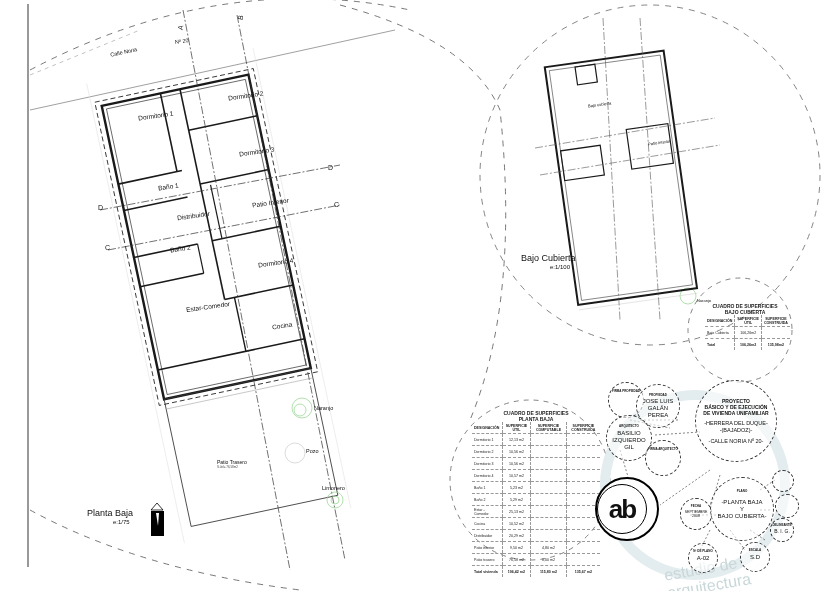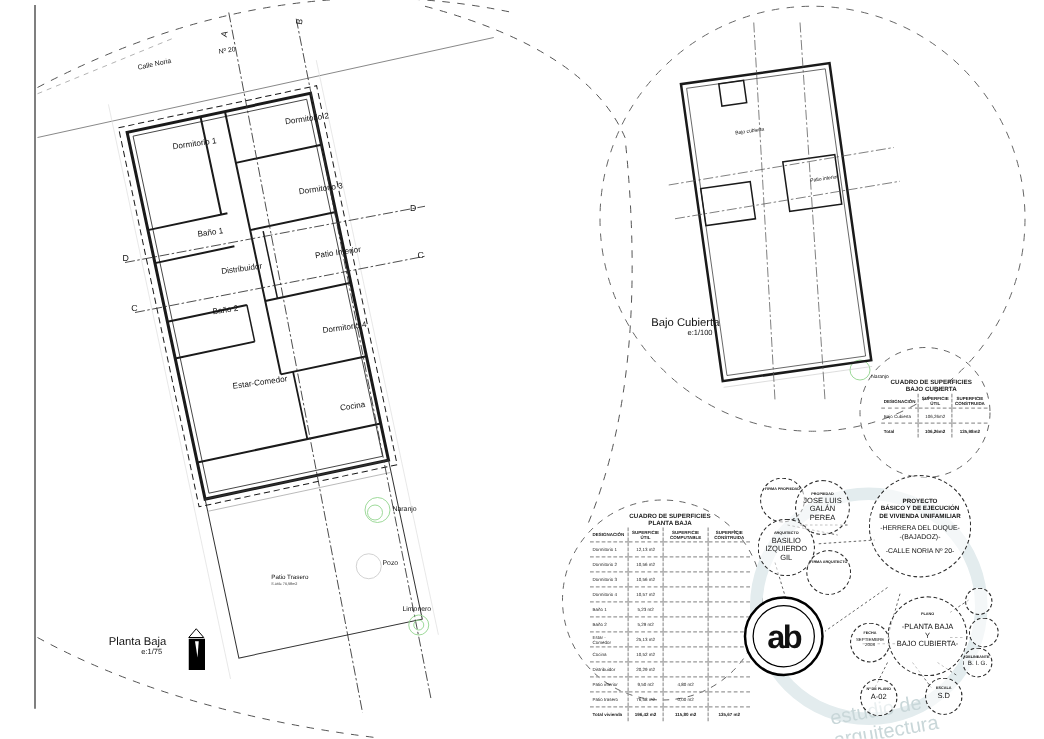--- a/index.html
+++ b/index.html
@@ -320,20 +320,20 @@
       </div>
   <div class="node" style="left:88px;top:163px;width:28px;height:28px">
         <span class="cap">Nº DE PLANO</span>
         <span class="v">A-02</span>
       </div>
   <div class="node" style="left:140px;top:162px;width:28px;height:28px">
         <span class="cap">ESCALA</span>
         <span class="v">S.D</span>
       </div>
 
-  <div class="abs" style="left:-5px;top:97px;width:60px;height:60px;border:2px solid #000;border-radius:50%;background:#fff;display:flex;align-items:center;justify-content:center">
+  <div class="abs" style="left:-5px;top:97px;width:60px;height:60px;border:2px solid #000;border-radius:50%;background:#fff;display:flex;align-items:center;justify-content:flex-start">
     <div style="width:48px;height:48px;border:1.5px solid #000;border-radius:50%;display:flex;align-items:center;justify-content:center">
       <span style="font-family:'Liberation Sans',sans-serif;font-weight:bold;font-size:26px;letter-spacing:-2px;line-height:1">ab</span>
     </div>
   </div>
 </div>
 
 </div>
 
 </body></html>

